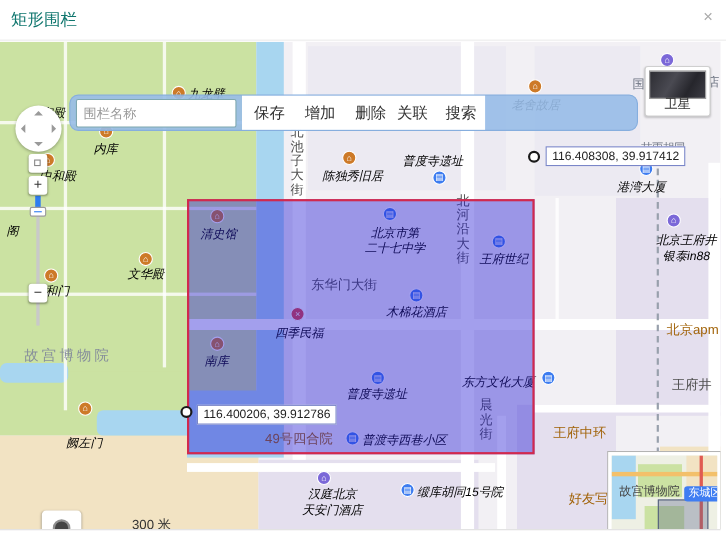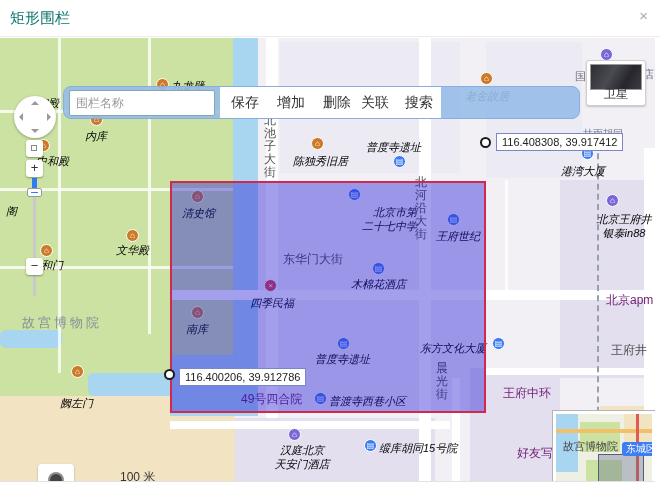--- a/index.html
+++ b/index.html
@@ -36,21 +36,21 @@
   .tbtn { position:absolute; top:0; height:31px; line-height:31px; font-size:14px; color:#333;
           text-align:center; cursor:pointer; background:transparent; border:none; }
   
   .pi { position:absolute; width:13px; height:13px; border-radius:50%; border:1px solid #fff;
         color:#fff; font-size:8px; line-height:11px; text-align:center; z-index:5; }
   .pi-s { background:#cd7a28; } .pi-b { background:#3d7cf0; } .pi-p { background:#7b68d8; } .pi-r { background:#e04444; }
   .pi-s::after{content:"⌂";} .pi-b::after{content:"▤";} .pi-p::after{content:"⌂";} .pi-r::after{content:"×";}
   .pl { position:absolute; font-size:11px; color:#000000; white-space:pre-line; z-index:5; line-height:14px;font-style:italic;}
   .pl.ctr { text-align:center; }
   .st { position:absolute; font-size:12px; color:#4f4f4f; white-space:nowrap; z-index:5; }
-  .ar { position:absolute; font-size:12px; color:#701a75; white-space:nowrap; z-index:5; }
+  .ar { position:absolute; font-size:12px; color:#a16207; white-space:nowrap; z-index:5; }
   .vst { position:absolute; width:13px; font-size:12px; line-height:13px; color:#4f4f4f;
          word-break:break-all; z-index:5; }
   .big { font-size:13px; letter-spacing:3px; color:#878f9b; }
   .frag { position:absolute; font-size:11px; color:#6b7280; z-index:5;}
   
   .compass { left:14px; top:58px; width:42px; height:42px; background:#fff; border-radius:50%;
              box-shadow:0 1px 3px rgba(0,0,0,.3); z-index:30; cursor:pointer;}
   .tri { position:absolute; width:0; height:0; border:4px solid transparent; }
   .tri.up   { left:17px; top:5px;  border-bottom-color:#9a9a9a; border-top:none;}
   .tri.down { left:17px; bottom:5px; border-top-color:#9a9a9a; border-bottom:none;}
@@ -145,21 +145,21 @@
     <span class="ar big" style="left:22px;top:276px;">故宫博物院</span>
     <i class="pi pi-s" style="left:71px;top:327px;"></i>
     <span class="pl" style="left:60px;top:342px;margin-top:16px;">阙左门</span>
     <i class="pi pi-s" style="left:191px;top:268px;"></i>
     <span class="pl" style="left:186px;top:284px;">南库</span>
     <i class="pi pi-s" style="left:311px;top:99px;"></i>
     <span class="pl" style="left:293px;top:116px;">陈独秀旧居</span>
     <span class="pl" style="left:366px;top:102px;">普度寺遗址</span>
     <i class="pi pi-b" style="left:393px;top:117px;"></i>
     <i class="pi pi-b" style="left:348px;top:150px;"></i>
-    <span class="pl ctr" style="left:331px;top:167px;width:86px;text-align:right;">北京市第
+    <span class="pl ctr" style="left:316px;top:167px;width:86px;">北京市第
 二十七中学</span>
     <i class="pi pi-b" style="left:447px;top:175px;"></i>
     <span class="pl" style="left:436px;top:191px;">王府世纪</span>
     <span class="st" style="left:283px;top:213px;">东华门大街</span>
     <i class="pi pi-b" style="left:372px;top:224px;"></i>
     <span class="pl" style="left:351px;top:239px;">木棉花酒店</span>
     <i class="pi pi-r" style="left:264px;top:241px;"></i>
     <span class="pl" style="left:250px;top:258px;">四季民福</span>
     <i class="pi pi-b" style="left:337px;top:299px;"></i>
     <span class="pl" style="left:315px;top:314px;">普度寺遗址</span>
@@ -239,16 +239,16 @@
       <div class="abs" style="left:80px;top:0;width:3px;height:94px;background:#e05b52;"></div>
       <div class="viewport" style="left:42px;top:40px;width:46px;height:28px;"></div>
       <span class="lbl" style="left:7px;top:25px;">故宫博物院</span>
       <span class="badge" style="left:66px;top:28px;">东城区</span>
 
     </div>
 
     <div class="abs scalebtn">
         <i></i>
       </div>
-    <span class="abs scaletxt">100 米</span>
+    <span class="abs scaletxt">300 米</span>
 
   </div>
 </div>
 
 </body></html>

